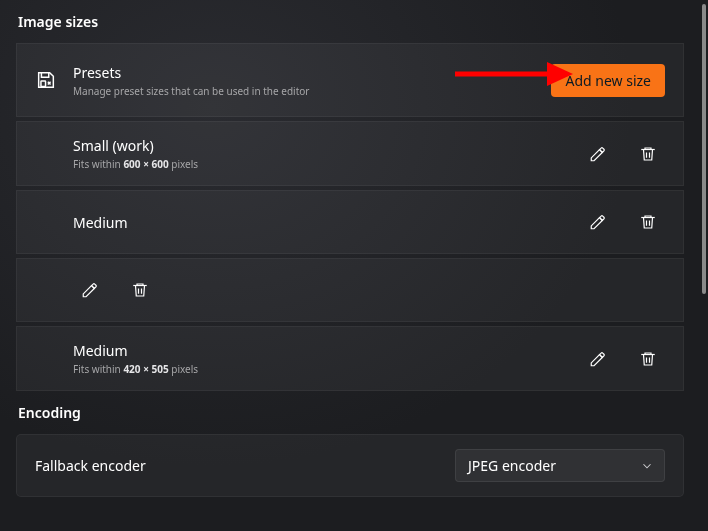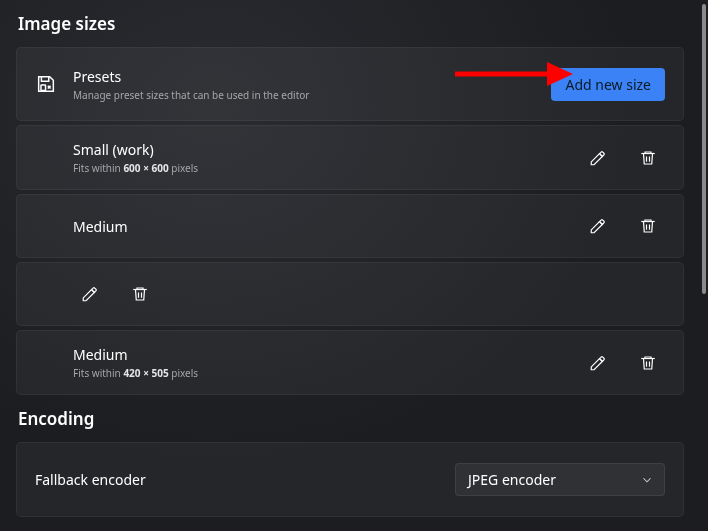--- a/index.html
+++ b/index.html
@@ -24,29 +24,29 @@
   .scroll-area::-webkit-scrollbar-track { background: transparent; }
   .scroll-area::-webkit-scrollbar-thumb { background: #5a5a5a; border-radius: 4px; }
   .scrollbar-fake {
     position: absolute;
     right: 2px; top: 4px;
     width: 4px; height: 290px;
     background: #8a8a8a;
     border-radius: 2px;
   }
   .section-title {
-    font-size: 17px;
+    font-size: 14px;
     font-weight: 600;
     margin: 12px 0 12px 2px;
     color: #ffffff;
   }
   .card {
     background: rgba(255,255,255,0.045);
     border: 1px solid rgba(255,255,255,0.05);
-    border-radius: 5px;
+    border-radius: 0;
     margin-bottom: 4px;
     display: flex;
     align-items: center;
     padding: 14px 18px;
     min-height: 64px;
   }
   .card.header { min-height: 74px; }
   .card .icon-slot {
     width: 38px;
     display: flex;
@@ -68,21 +68,21 @@
     font-weight: 700;
   }
   .actions { display: flex; gap: 16px; align-items: center; }
   .icon-btn {
     width: 34px; height: 34px;
     display: flex; align-items: center; justify-content: center;
     border-radius: 4px;
     cursor: pointer;
   }
   .btn-primary {
-    background: #3b82f6;
+    background: #f97316;
     color: #0a1a24;
     border: none;
     border-radius: 4px;
     padding: 7px 14px;
     font-size: 14px;
     font-family: inherit;
     cursor: pointer;
   }
 
   .arrow-annot {
@@ -91,21 +91,21 @@
     left: 455px; top: 59px;
     width: 120px; height: 30px;
   }
 
   .select-row {
     background: rgba(255,255,255,0.045);
     border: 1px solid rgba(255,255,255,0.05);
     border-radius: 5px;
     display: flex;
     align-items: center;
-    padding: 20px 18px;
+    padding: 14px 18px;
     min-height: 60px;
   }
   .select-row .label { flex: 1; font-size: 14px; }
   .select-box {
     background: rgba(255,255,255,0.055);
     border: 1px solid rgba(255,255,255,0.07);
     border-radius: 4px;
     padding: 6px 10px 6px 12px;
     min-width: 210px;
     display: flex;

